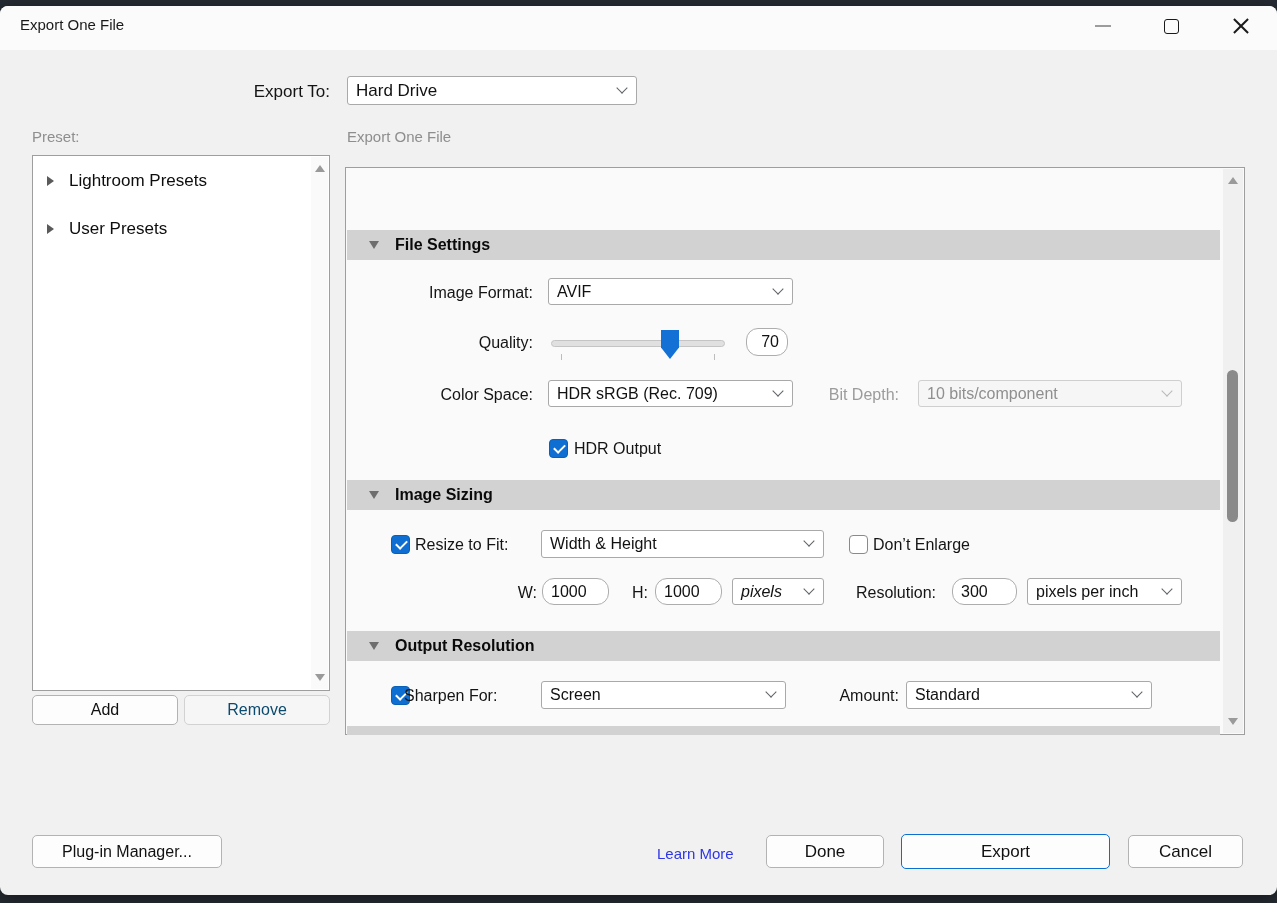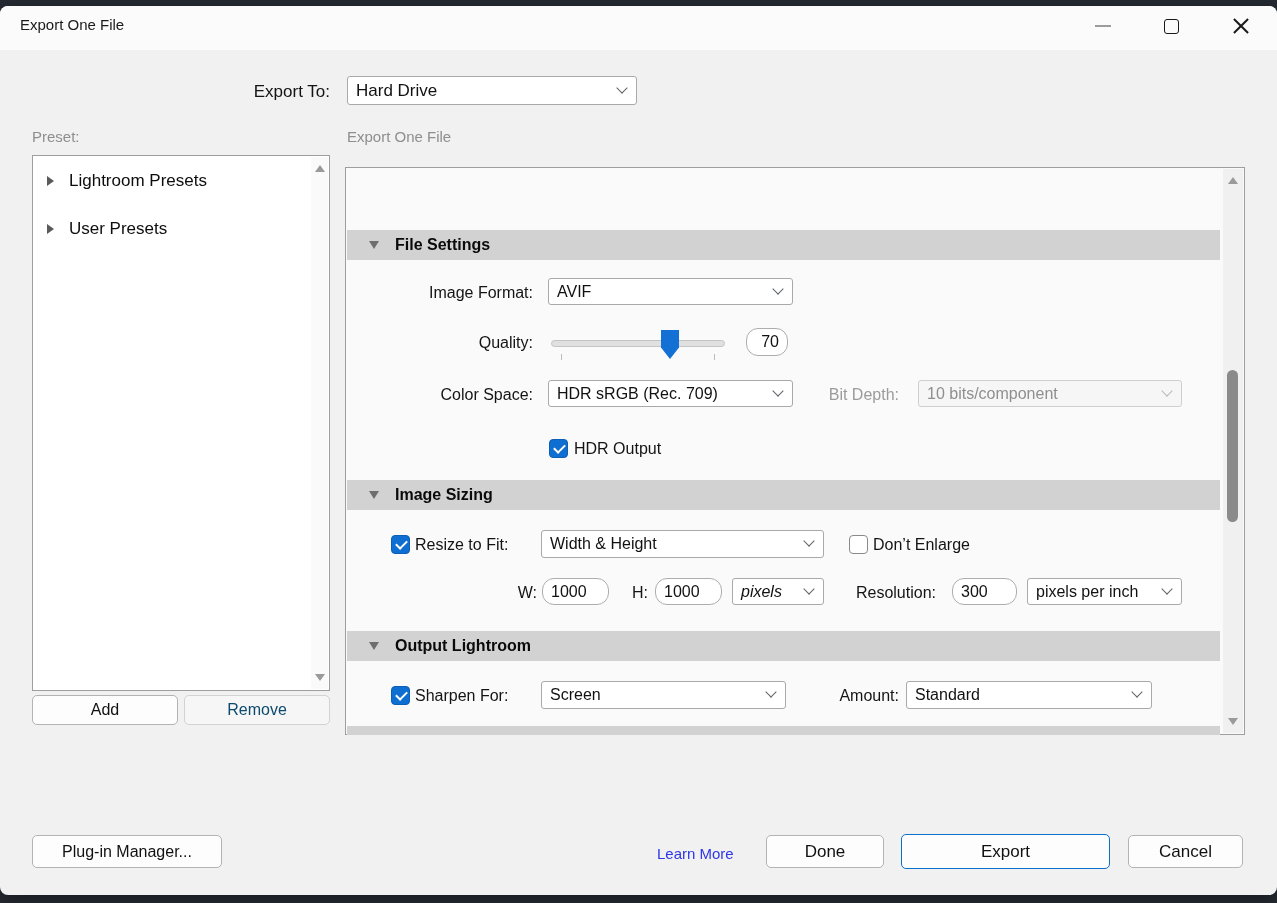--- a/index.html
+++ b/index.html
@@ -179,25 +179,25 @@
     </div>
     <div class="label rlabel" style="left:500px; top:416px; width:90px;">Resolution:</div>
     <div class="tfield" style="left:606px; top:410px; width:65px; height:27px;">300</div>
     <div class="select" style="left:681px; top:410px; width:155px; height:27px;">
       <span>pixels per inch</span>
       <span class="chev"></span>
     </div>
 
     <div class="sec-header" style="top:463px;">
       <div class="sec-tri"></div>
-      <div class="sec-title">Output Lightroom</div>
+      <div class="sec-title">Output Resolution</div>
     </div>
 
     <div class="checkbox checked" style="left:45px; top:518px;"></div>
-    <div class="label" style="position:absolute; left:69px; top:519px;">Sharpen For:</div>
+    <div class="label" style="position:absolute; left:58px; top:519px;">Sharpen For:</div>
     <div class="select" style="left:195px; top:513px; width:245px; height:28px;">
       <span>Screen</span>
       <span class="chev"></span>
     </div>
     <div class="label rlabel" style="left:480px; top:519px; width:73px;">Amount:</div>
     <div class="select" style="left:560px; top:513px; width:246px; height:28px;">
       <span>Standard</span>
       <span class="chev"></span>
     </div>
 

